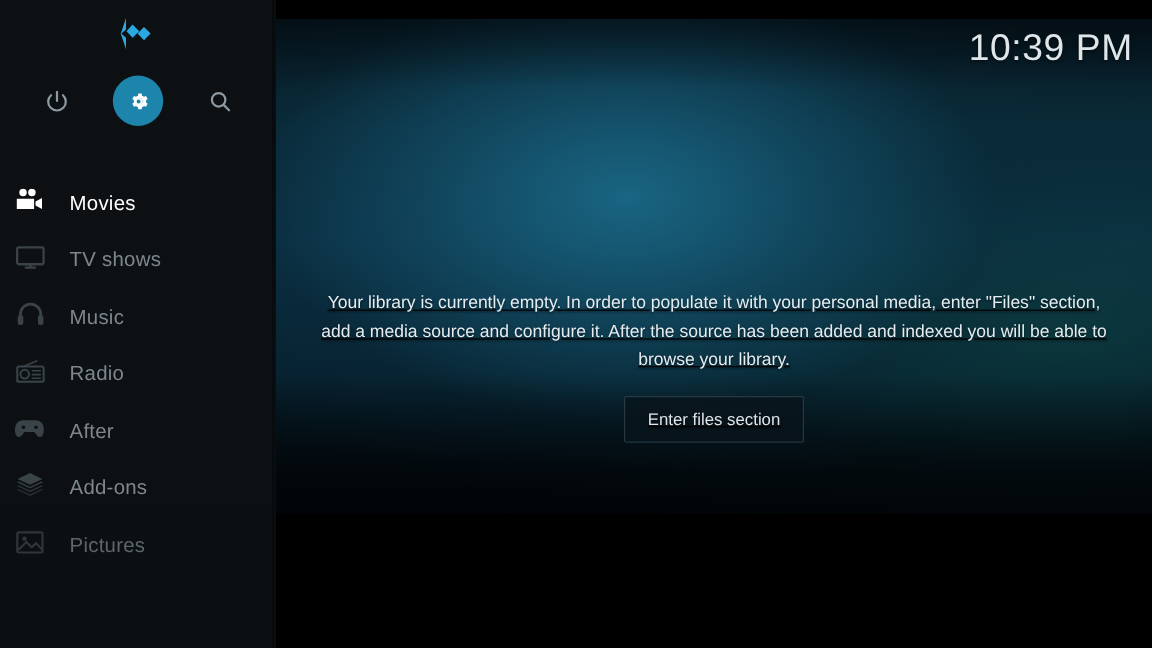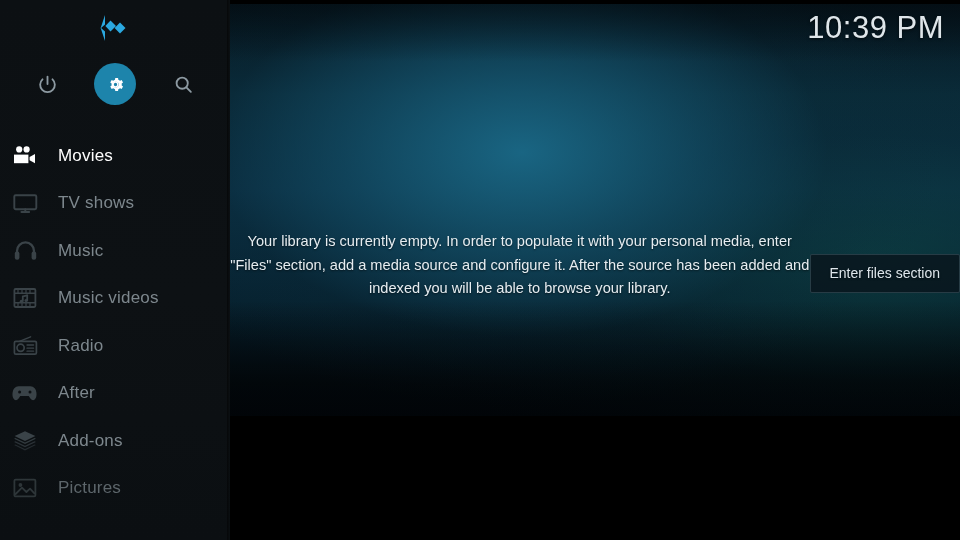--- a/index.html
+++ b/index.html
@@ -6,21 +6,21 @@
   html,body { width:960px; height:540px; overflow:hidden; }
   body {
     font-family:"Liberation Sans", sans-serif;
     background:#000;
     position:relative;
   }
   #app { position:absolute; inset:0; width:960px; height:540px; }
 
   
   .content {
-    position:absolute; left:230px; top:4px; width:730px; height:412px;
+    position:absolute; left:230px; top:16px; width:730px; height:412px;
     background:
       radial-gradient(ellipse 58% 62% at 40% 36%, rgba(26,104,134,0.95) 0%, rgba(19,78,103,0.65) 42%, rgba(10,42,57,0.25) 72%, rgba(4,16,22,0) 100%),
       radial-gradient(ellipse 70% 55% at 88% 62%, rgba(14,70,68,0.55) 0%, rgba(8,40,42,0.2) 55%, rgba(0,0,0,0) 100%),
       linear-gradient(to bottom, #06161f 0%, #0a2b3a 22%, #0b3044 45%, #072230 72%, #030a0e 92%, #01060a 100%);
     overflow:hidden;
   }
   .content:after{
     content:"";position:absolute;inset:0;
     background:linear-gradient(to bottom, rgba(2,8,12,0.55) 0%, rgba(0,0,0,0) 14%, rgba(0,0,0,0) 72%, rgba(1,4,7,0.72) 100%);
     pointer-events:none;
@@ -30,21 +30,21 @@
   .clock {
     position:absolute; right:16px; top:6px; z-index:5;
     font-size:31px; font-weight:300; letter-spacing:0.5px;
     color:#dfe6ea; font-family:"Liberation Sans", sans-serif;
     text-shadow:0 1px 3px rgba(0,0,0,0.6);
   }
 
   
   .empty-panel {
     position:absolute; left:0; right:0; top:226px; z-index:4;
-    display:flex; flex-direction:row; align-items:center;
+    display:flex; flex-direction:column; align-items:center;text-decoration:underline;
   }
   .empty-msg {
     width:670px; text-align:center;
     font-size:14.6px; line-height:23.5px; color:#e6edf1;
     text-shadow:0 1px 2px rgba(0,0,0,0.55);
   }
   .btn-row { display:flex; gap:31px; margin-top:17px; }
   .btn {
     background:rgba(9,20,28,0.80);
     border:1px solid rgba(120,150,165,0.28);
@@ -80,21 +80,21 @@
   .nav-icon.focused { color:#ffffff; }
   .nav-icon.focused:before {
     content:""; position:absolute; width:42px; height:42px; border-radius:50%;
     background:#1d84ab; left:50%; top:50%; transform:translate(-50%,-50%); z-index:0;
   }
   .nav-icon svg { position:relative; z-index:1; }
 
   
   .menu { margin-top:22px; }
   .menu-item {
-    display:flex; align-items:center; height:47.5px; padding-left:8px; cursor:pointer;
+    display:flex; align-items:flex-end; height:47.5px; padding-left:8px; cursor:pointer;
   }
   .menu-icon {
     width:34px; height:26px; display:flex; align-items:center; justify-content:center;
     color:#3a4348; flex:none;
   }
   .menu-label {
     margin-left:16px; font-size:17px; color:#7d878d; letter-spacing:0.2px;
   }
   .menu-item.active .menu-icon { color:#ffffff; }
   .menu-item.active .menu-label { color:#ffffff; }
@@ -184,34 +184,20 @@
         <span class="menu-icon">
           <svg width="23" height="21" viewBox="0 0 23 21" fill="currentColor">
             <path d="M11.5 1.2A9.6 9.6 0 0 0 1.9 10.8v3h2.3v-3a7.3 7.3 0 0 1 14.6 0v3h2.3v-3A9.6 9.6 0 0 0 11.5 1.2z"></path>
             <rect x="0.8" y="11.4" width="4.6" height="8.4" rx="2.1"></rect>
             <rect x="17.6" y="11.4" width="4.6" height="8.4" rx="2.1"></rect>
           </svg>
         </span>
         <span class="menu-label">Music</span>
       </div>
 
-      <div class="menu-item">
-        <span class="menu-icon">
-          <svg width="24" height="22" viewBox="0 0 24 22" fill="none" stroke="currentColor" stroke-width="1.8">
-            <rect x="1.4" y="2" width="21" height="18" rx="1.2"></rect>
-            <path d="M1.4 6.2h21M1.4 15.8h21" stroke-width="1.5"></path>
-            <path d="M5 2v4.2M9 2v4.2M13 2v4.2M17 2v4.2M5 15.8V20M9 15.8V20M13 15.8V20M17 15.8V20" stroke-width="1.2"></path>
-            <path d="M14.2 8.4v5.1" stroke-linecap="round"></path>
-            <path d="M14.2 8.4l-4.4 1.1v4.6" stroke-linecap="round"></path>
-            <circle cx="8.4" cy="14.4" r="1.7" fill="currentColor" stroke="none"></circle>
-            <circle cx="13" cy="13.4" r="1.5" fill="currentColor" stroke="none"></circle>
-          </svg>
-        </span>
-        <span class="menu-label">Music videos</span>
-      </div>
 
 
       <div class="menu-item">
         <span class="menu-icon">
           <svg width="25" height="21" viewBox="0 0 25 21" fill="none" stroke="currentColor" stroke-width="1.7">
             <path d="M6.4 6.4 L17.6 1.8" stroke-linecap="round" stroke-width="1.4"></path>
             <rect x="1.4" y="6.4" width="22" height="12.8" rx="1.4"></rect>
             <circle cx="7.6" cy="12.8" r="3.6"></circle>
             <path d="M14 10h6.6M14 13.2h6.6M14 16.2h6.6" stroke-width="1.3" stroke-linecap="round"></path>
           </svg>

